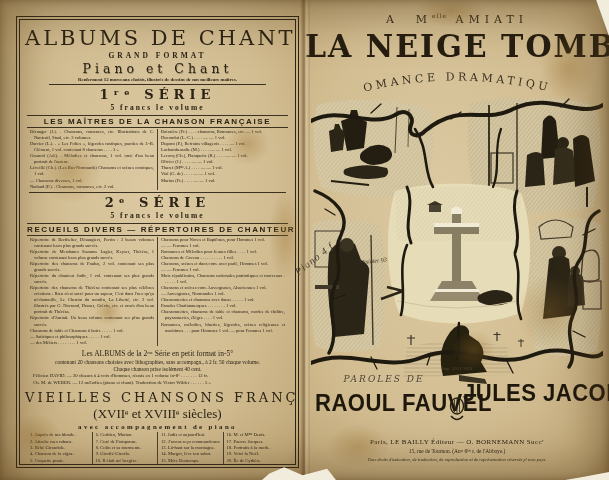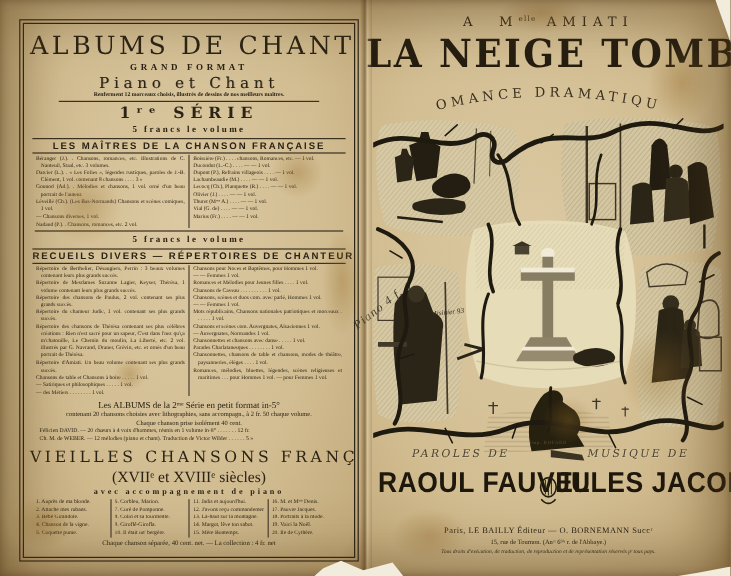--- a/index.html
+++ b/index.html
@@ -121,20 +121,21 @@
             <p class="cat-item">Lachambeaudie (M.) . . . . — — 1 vol.</p>
             <p class="cat-item">Lecocq (Ch.), Planquette (R.) . . . . — — 1 vol.</p>
             <p class="cat-item">Olivier (J.) . . . . — — 1 vol.</p>
             <p class="cat-item">Thuret (Mᵐᵉ A.) . . . . — — 1 vol.</p>
             <p class="cat-item">Vial (G. de) . . . . — — 1 vol.</p>
             <p class="cat-item">Marius (Fr.) . . . . — — 1 vol.</p>
           </div>
         </div>
 
         <hr class="rule-w">
+        <div class="serie-title">2ᵉ SÉRIE</div>
         <div class="serie-price">5 francs le volume</div>
         <div class="sec-head">RECUEILS DIVERS — RÉPERTOIRES DE CHANTEURS</div>
 
         <div class="cat">
           <div class="cat-col">
             <p class="cat-item">Répertoire de Berthelier, Désaugiers, Perrin : 3 beaux volumes contenant leurs plus grands succès.</p>
             <p class="cat-item">Répertoire de Mesdames Suzanne Lagier, Keyser, Thérésa, 1 volume contenant leurs plus grands succès.</p>
             <p class="cat-item">Répertoire des chansons de Paulus, 2 vol. contenant ses plus grands succès.</p>
             <p class="cat-item">Répertoire du chanteur Judic, 1 vol. contenant ses plus grands succès.</p>
             <p class="cat-item">Répertoire des chansons de Thérésa contenant ses plus célèbres créations : Rien n'est sacré pour un sapeur, C'est dans l'nez qu'ça m'chatouille, Le Chemin du moulin, La Liberté, etc. 2 vol. illustrés par G. Navrand, Draner, Grévin, etc. et ornés d'un beau portrait de Thérésa.</p>
@@ -324,21 +325,20 @@
     <div class="piano-note">Piano 4 f.</div>
     <div class="signature">Misinier 93</div>
     <div class="imprint">Imp. BOFARD</div>
 
     <div class="credits">
       <div class="credit left">
         <div class="credit-label">PAROLES DE</div>
         <div class="credit-name">RAOUL FAUVEL</div>
       </div>
       <div class="credit right">
-        <div class="credit-label">MUSIQUE DE</div>
         <div class="credit-name">JULES JACOB</div>
       </div>
     </div>
     <svg class="ornament" viewBox="0 0 18 26">
       <ellipse cx="9" cy="10" rx="6.5" ry="8" fill="none" stroke="#26200f" stroke-width="1.4"></ellipse>
       <line x1="6.5" y1="4" x2="6.5" y2="16" stroke="#26200f" stroke-width=".8"></line>
       <line x1="9" y1="3" x2="9" y2="17" stroke="#26200f" stroke-width=".8"></line>
       <line x1="11.5" y1="4" x2="11.5" y2="16" stroke="#26200f" stroke-width=".8"></line>
       <path d="M3,20 q6,7 12,0" fill="none" stroke="#26200f" stroke-width="1.4"></path>
     </svg>

